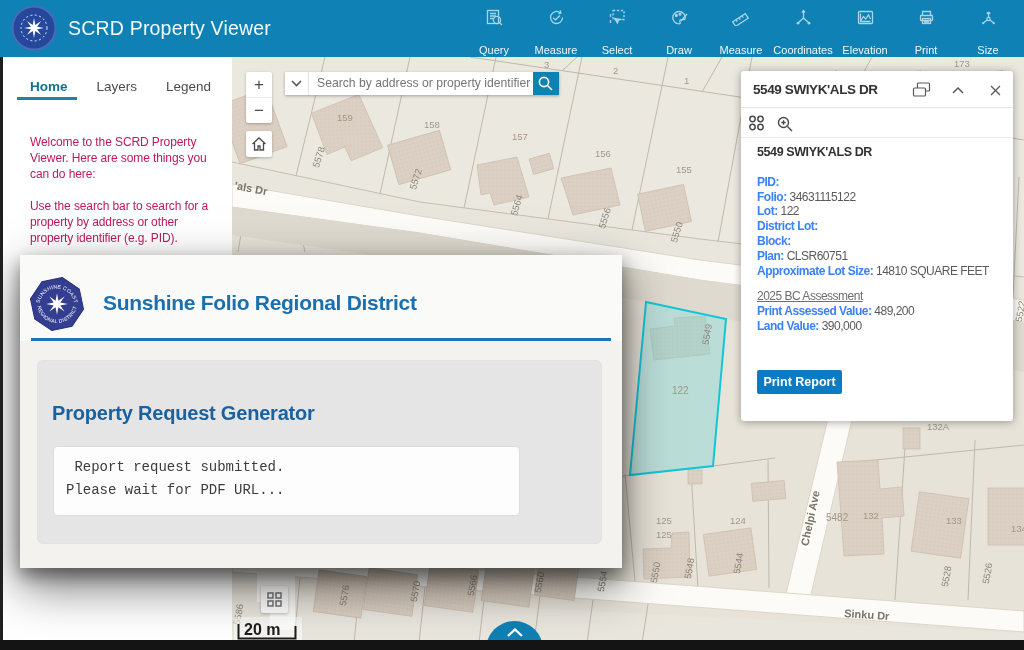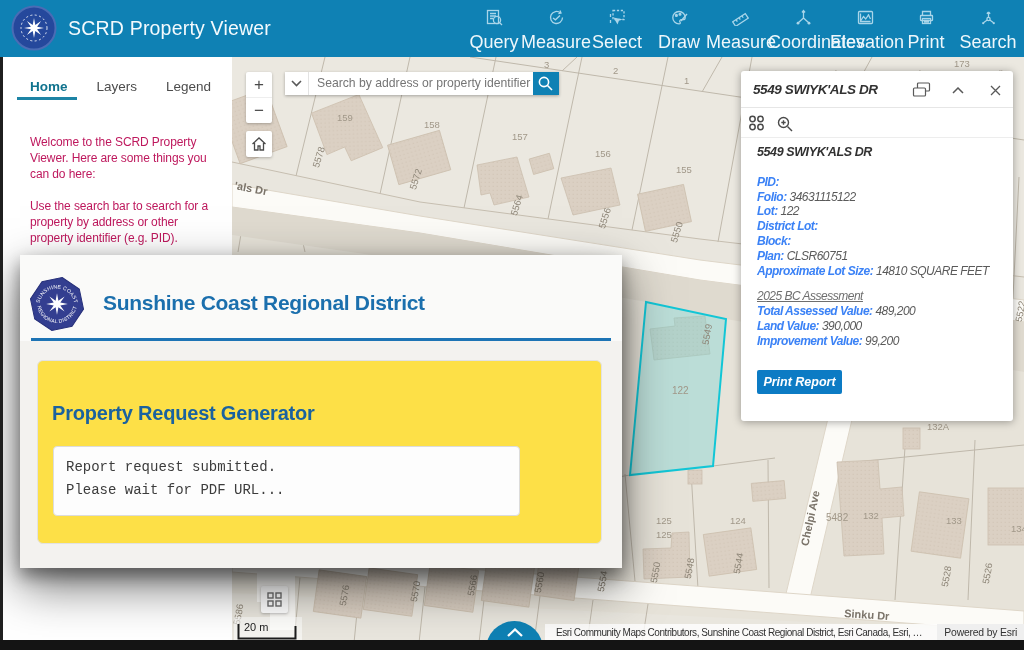--- a/index.html
+++ b/index.html
@@ -4,21 +4,21 @@
 <style>
   * { margin:0; padding:0; box-sizing:border-box; }
   html,body { width:1024px; height:650px; overflow:hidden; font-family:"Liberation Sans", sans-serif; background:#fff; }
   #app { position:relative; width:1024px; height:650px; overflow:hidden; }
 
   
   #hdr { position:absolute; left:0; top:0; width:1024px; height:57px; background:#0f81b4; }
   #hdr .title { position:absolute; left:68px; font-size:19.5px; color:#f4fafd; top:17px; letter-spacing:0.2px; }
   .navitem { position:absolute; top:9px; width:70px; text-align:center; }
   .navitem svg { display:inline-block; }
-  .navitem .lbl { margin-top:2px; font-size:18px; color:#eef7fb; }
+  .navitem .lbl { margin-top:14px; font-size:11px; color:#eef7fb; }
 
   
   #leftedge { position:absolute; left:0; top:57px; width:3px; height:593px; background:#1f1f1f; z-index:40; }
   #botstrip { position:absolute; left:0; top:640px; width:1024px; height:10px; background:#141414; z-index:45; }
 
   
   #side { position:absolute; left:3px; top:57px; width:229px; height:586px; background:#ffffff; z-index:5; }
   #side .tabs { position:absolute; left:27px; top:20px; white-space:nowrap; }
   #side .tab { display:inline-block; font-size:13.5px; color:#4c4c4c; margin-right:29px; }
   #side .tab.active { color:#10738e; font-weight:bold; }
@@ -37,45 +37,45 @@
   #homebtn { left:246px; top:131px; width:26px; height:26px; text-align:center; }
   #gridbtn { left:261px; top:586px; width:27px; height:27px; }
 
   #searchwrap { position:absolute; left:285px; top:72px; height:23px; z-index:10; display:flex; box-shadow:0 1px 3px rgba(0,0,0,0.3); }
   #searchdd { width:24px; height:23px; background:#fff; border-right:1px solid #e3e3e3; position:relative; }
   #searchin { width:224px; height:23px; background:#fff; font-size:12.2px; color:#757575; line-height:23px; padding-left:8px; white-space:nowrap; overflow:hidden;}
   #searchbtn { width:26px; height:23px; background:#0f81b4; position:relative; }
 
   
   #scale { position:absolute; left:234px; top:617px; width:68px; height:26px; z-index:9; background:rgba(255,255,255,0.55);}
-  #scale .txt { position:absolute; left:10px; top:4px; font-size:11px; font-weight:normal; color:#1c1c1c; }
+  #scale .txt { position:absolute; left:10px; top:4px; font-size:16px; font-weight:bold; color:#1c1c1c; }
   
   #attr { position:absolute; left:545px; top:624px; width:479px; height:17px; background:rgba(255,255,255,0.8); z-index:9; font-size:10px; letter-spacing:-0.45px; color:#323232; line-height:17px; white-space:nowrap; }
   #attr .txt { position:absolute; left:11px; }
   #attr .pw { position:absolute; right:0; top:0; height:17px; padding:0 7px; background:rgba(238,238,238,0.95); letter-spacing:-0.2px; font-size:10.4px; }
   #upbtn { position:absolute; left:486px; top:621px; width:57px; height:20px; z-index:9; overflow:hidden;}
   #upbtn .circ { position:absolute; left:0px; top:0px; width:57px; height:57px; border-radius:50%; background:#0f81b4; }
 
   
-  #rpanel { position:absolute; left:741px; top:71px; width:272px; height:350px; background:#fff; border-radius:3px; box-shadow:0 1px 8px rgba(0,0,0,0.35); z-index:20;font-style:italic; }
+  #rpanel { position:absolute; left:741px; top:71px; width:272px; height:350px; background:#fff; border-radius:3px; box-shadow:0 1px 8px rgba(0,0,0,0.35); z-index:20; }
   #rpanel .ph { position:absolute; left:12px; top:11px; font-size:13.5px; font-weight:bold; color:#323232; letter-spacing:-0.4px; }
   #rpanel .hline1 { position:absolute; left:0; top:36px; width:272px; height:1px; background:#e6e6e6; }
   #rpanel .hline2 { position:absolute; left:0; top:66px; width:272px; height:1px; background:#ededed; }
   #rpanel .content { position:absolute; left:16px; top:74px; width:250px; font-size:12px; line-height:14.8px; color:#5a5a5a; letter-spacing:-0.5px; white-space:nowrap; }
   #rpanel .content b { color:#3b82f6; }
   #rpanel .ftitle { font-weight:bold; color:#323232; font-size:12.5px; letter-spacing:-0.4px; margin-bottom:15px; }
   #rpanel .asmt { color:#6e6e6e; text-decoration:underline; }
   #printbtn { position:absolute; left:16px; top:299px; width:85px; height:24px; background:#0c7bc4; color:#fff; font-size:12.5px; font-weight:bold; text-align:center; line-height:24px; border-radius:2px; }
 
   
   #modal { position:absolute; left:20px; top:255px; width:602px; height:313px; background:#fafaf9; z-index:30;
            box-shadow:0 18px 45px rgba(0,0,0,0.55), 0 8px 16px rgba(0,0,0,0.4); }
   #modal .mtitle { position:absolute; left:100px; top:291px; font-size:21px; letter-spacing:-0.3px; font-weight:bold; color:#1b6fad; }
   #modal .mhr { position:absolute; left:11px; top:83px; width:580px; height:2.5px; background:#1d74b5; }
-  #modal .card { position:absolute; left:17px; top:105px; width:565px; height:184px; background:#fde047; border:1px solid #e2e2e2; border-radius:6px; }
+  #modal .card { position:absolute; left:17px; top:105px; width:565px; height:184px; background:#e5e5e5; border:1px solid #e2e2e2; border-radius:6px;text-align:right; }
   #modal .ctitle { position:absolute; left:14px; top:41px; font-size:20px; letter-spacing:-0.2px; font-weight:bold; color:#1a629f; }
   #modal .ibox { position:absolute; left:15px; top:85px; width:467px; height:70px; background:#fdfdfd; border:1px solid #dcdcdc; border-radius:4px; }
   #modal .mono { position:absolute; left:12px; top:9px; font-family:"Liberation Mono", monospace; font-size:14px; line-height:23px; color:#3c3c3c; white-space:pre; }
 </style>
 </head>
 <body>
 <div id="app">
   <div id="map">
   <svg width="792" height="586" viewBox="0 0 792 586" font-family="Liberation Sans, sans-serif">
     <defs>
@@ -293,21 +293,21 @@
       <div class="lbl">Print</div>
     </div>
     <div class="navitem" style="left:953px;">
       <svg width="17" height="17" viewBox="0 0 17 17" fill="none" stroke="#a9d5e9" stroke-width="1.3">
         <circle cx="8.5" cy="10" r="1.6"></circle>
           <path d="M8.5 8.4V3M8.5 3l-1.7 1.7M8.5 3l1.7 1.7"></path>
           <path d="M7.2 11l-3.4 2.6M9.8 11l3.4 2.6"></path>
           <circle cx="3.2" cy="14.2" r="1.1" fill="#a9d5e9" stroke="none"></circle>
           <circle cx="13.8" cy="14.2" r="1.1" fill="#a9d5e9" stroke="none"></circle>
       </svg>
-      <div class="lbl">Search</div>
+      <div class="lbl">Size</div>
     </div>
   </div>
   <div id="leftedge"></div>
   <div class="mbtn" id="zoomctl">
       <div class="plus">+</div>
       <div class="minus">−</div>
     </div>
   <div class="mbtn" id="homebtn">
     <svg width="16" height="16" viewBox="0 0 16 16" style="margin-top:5px;" fill="none" stroke="#4a4a4a" stroke-width="1.3">
       <path d="M1.5 8L8 2l6.5 6M3.5 7v7h3.5v-4h2v4h3.5V7"></path>
@@ -340,24 +340,20 @@
     <svg width="68" height="26" viewBox="0 0 68 26">
         <path d="M4.5 7v14.5H61.5V9" fill="none" stroke="#1c1c1c" stroke-width="2"></path>
       </svg>
   </div>
   <div id="upbtn">
       <div class="circ"></div>
     <svg width="16" height="9" viewBox="0 0 16 9" style="position:absolute;left:21px;top:7px;z-index:2;" fill="none" stroke="#fff" stroke-width="2.3">
         <path d="M1 8l7-6.5L15 8"></path>
       </svg>
   </div>
-  <div id="attr">
-      <span class="txt">Esri Community Maps Contributors, Sunshine Coast Regional District, Esri Canada, Esri, …</span>
-      <span class="pw">Powered by Esri</span>
-    </div>
 
   <div id="rpanel">
     <div class="ph">5549 SWIYK'ALS DR</div>
     <svg width="19" height="16" viewBox="0 0 19 16" style="position:absolute;left:171px;top:11px;" fill="none" stroke="#595959" stroke-width="1.2">
       <rect x="5.5" y="1" width="12" height="8" rx="1"></rect>
         <rect x="1.5" y="6" width="12" height="8" rx="1" fill="#fff"></rect>
     </svg>
     <svg width="12" height="7" viewBox="0 0 12 7" style="position:absolute;left:211px;top:16px;" fill="none" stroke="#595959" stroke-width="1.5">
         <path d="M1 6l5-5 5 5"></path>
       </svg>
@@ -381,39 +377,38 @@
       <div class="ftitle">5549 SWIYK'ALS DR</div>
       <div><b>PID:</b></div>
       <div><b>Folio:</b> 34631115122</div>
       <div><b>Lot:</b> 122</div>
       <div><b>District Lot:</b></div>
       <div><b>Block:</b></div>
       <div><b>Plan:</b> CLSR60751</div>
       <div><b>Approximate Lot Size:</b> 14810 SQUARE FEET</div>
       <div style="height:11px;"></div>
       <div><span class="asmt">2025 BC Assessment</span></div>
-      <div><b>Total Assessed Value:</b> 489,200</div>
+      <div><b>Print Assessed Value:</b> 489,200</div>
       <div><b>Land Value:</b> 390,000</div>
-      <div><b>Improvement Value:</b> 99,200</div>
     </div>
     <div id="printbtn">Print Report</div>
   </div>
 
   <div id="modal">
     <svg width="56" height="56" viewBox="0 0 56 56" style="position:absolute;left:9px;top:21px;">
       <polygon points="28,1 47,9 55,28 47,47 28,55 9,47 1,28 9,9" fill="#333e90" stroke="#27307a" stroke-width="1" transform="rotate(11 28 28)"></polygon>
       <defs>
         <path id="arcT" d="M10.5 30 A 17.5 17.5 0 0 1 45.5 30"></path>
         <path id="arcB" d="M8 27 A 20 20 0 0 0 48 27"></path>
       </defs>
       <text font-size="5.2" fill="#ffffff" font-family="Liberation Sans, sans-serif" letter-spacing="0.2" text-anchor="middle"><textPath href="#arcT" startOffset="50%">SUNSHINE COAST</textPath></text>
       <text font-size="5.2" fill="#ffffff" font-family="Liberation Sans, sans-serif" letter-spacing="0.2" text-anchor="middle"><textPath href="#arcB" startOffset="50%">REGIONAL DISTRICT</textPath></text>
       <path d="M28.0 17.2 L29.4 24.7 L35.6 20.4 L31.3 26.6 L38.8 28.0 L31.3 29.4 L35.6 35.6 L29.4 31.3 L28.0 38.8 L26.6 31.3 L20.4 35.6 L24.7 29.4 L17.2 28.0 L24.7 26.6 L20.4 20.4 L26.6 24.7 Z" fill="#fff"></path>
     </svg>
-    <div class="mtitle" style="top:36px;left:83px;">Sunshine Coast Regional District</div>
+    <div class="mtitle" style="top:36px;left:83px;">Sunshine Folio Regional District</div>
     <div style="position:absolute;left:0;top:86px;width:602px;height:227px;background:#f3f2ef;"></div>
       <div class="mhr"></div>
     <div class="card">
       <div class="ctitle">Property Request Generator</div>
       <div class="ibox">
           <div class="mono">Report request submitted.
 Please wait for PDF URL...</div>
         </div>
     </div>
   </div>

